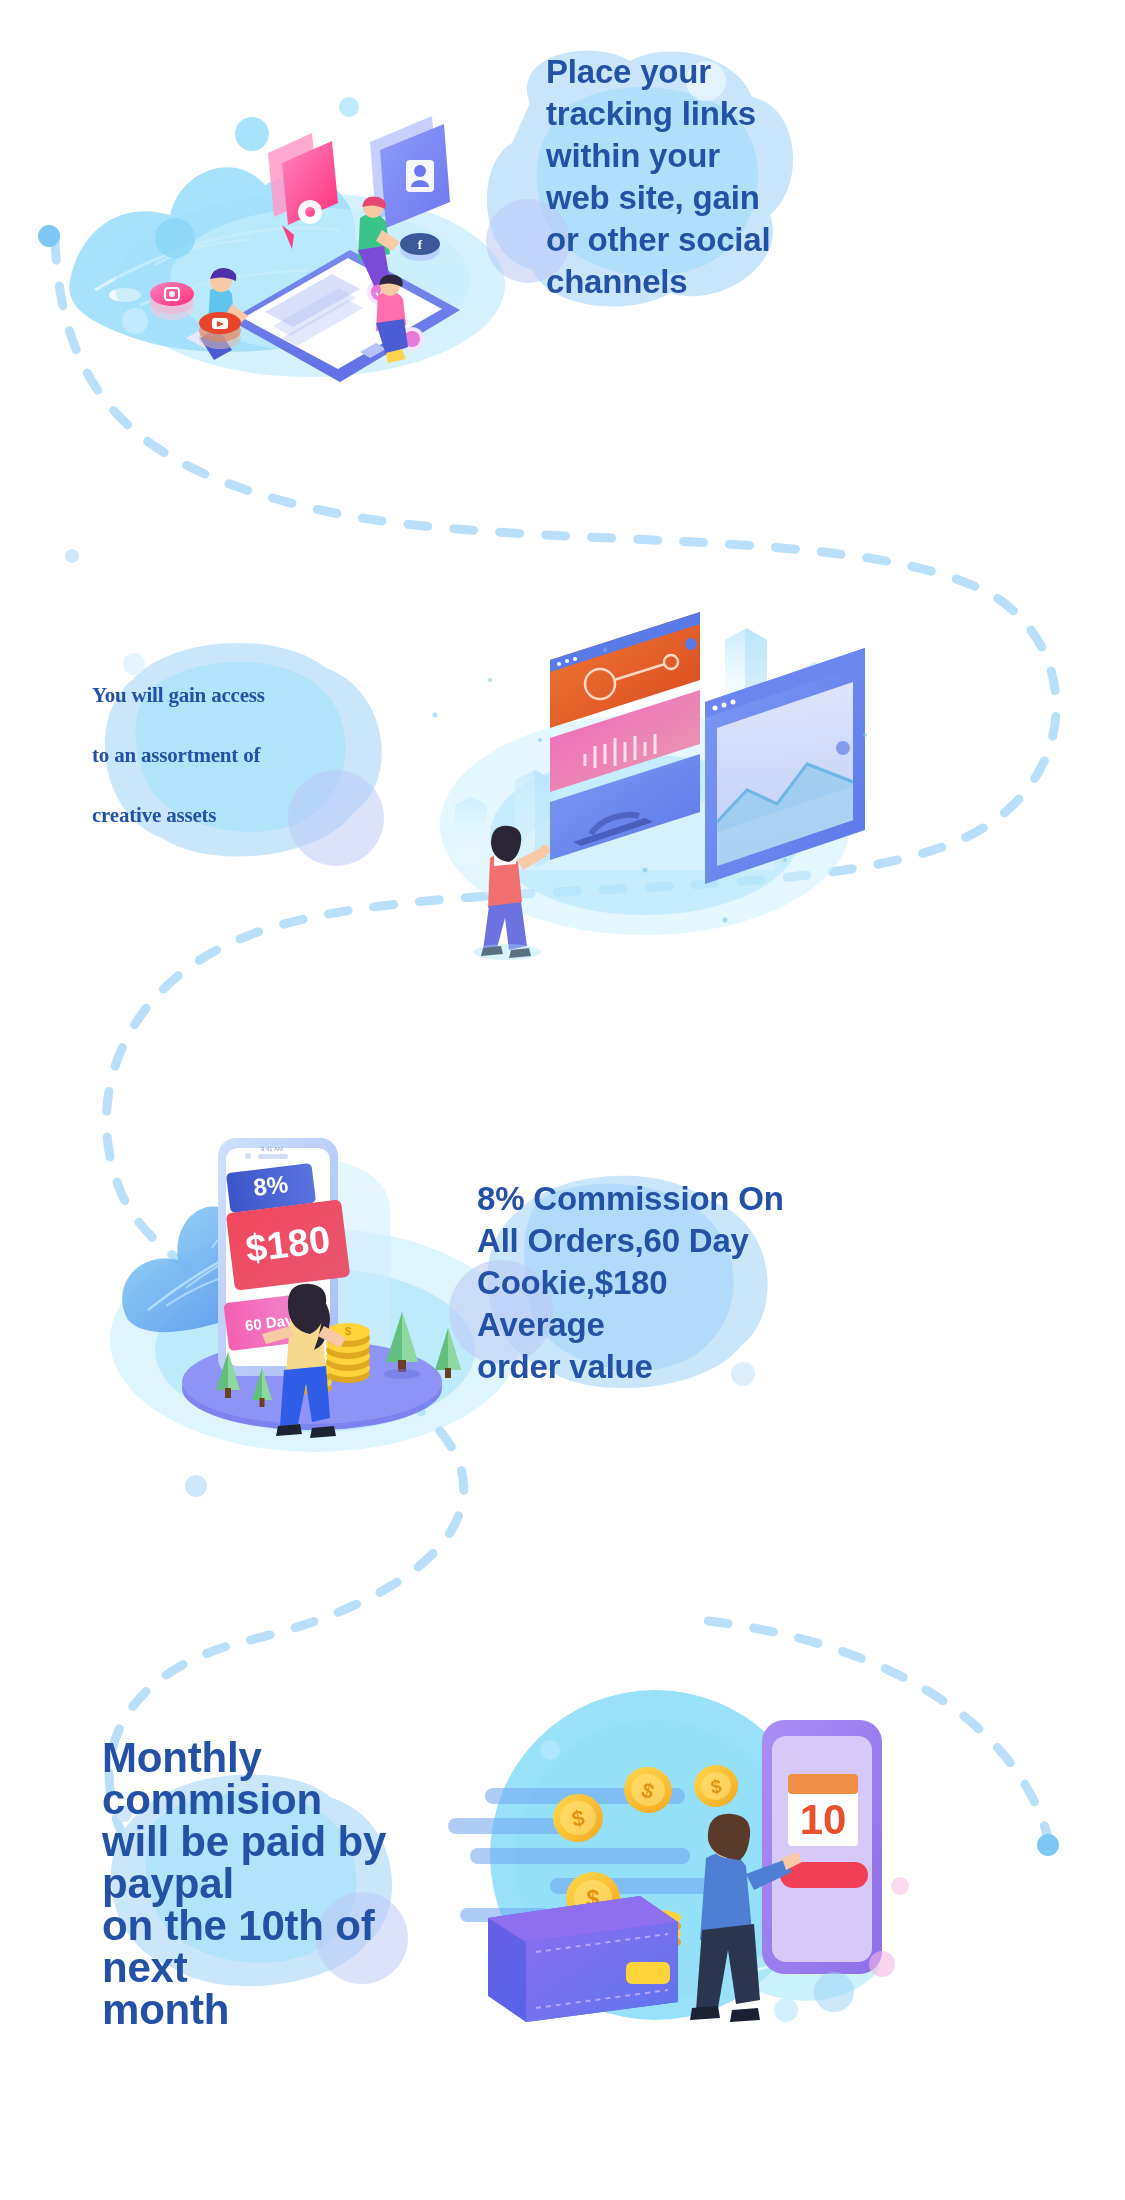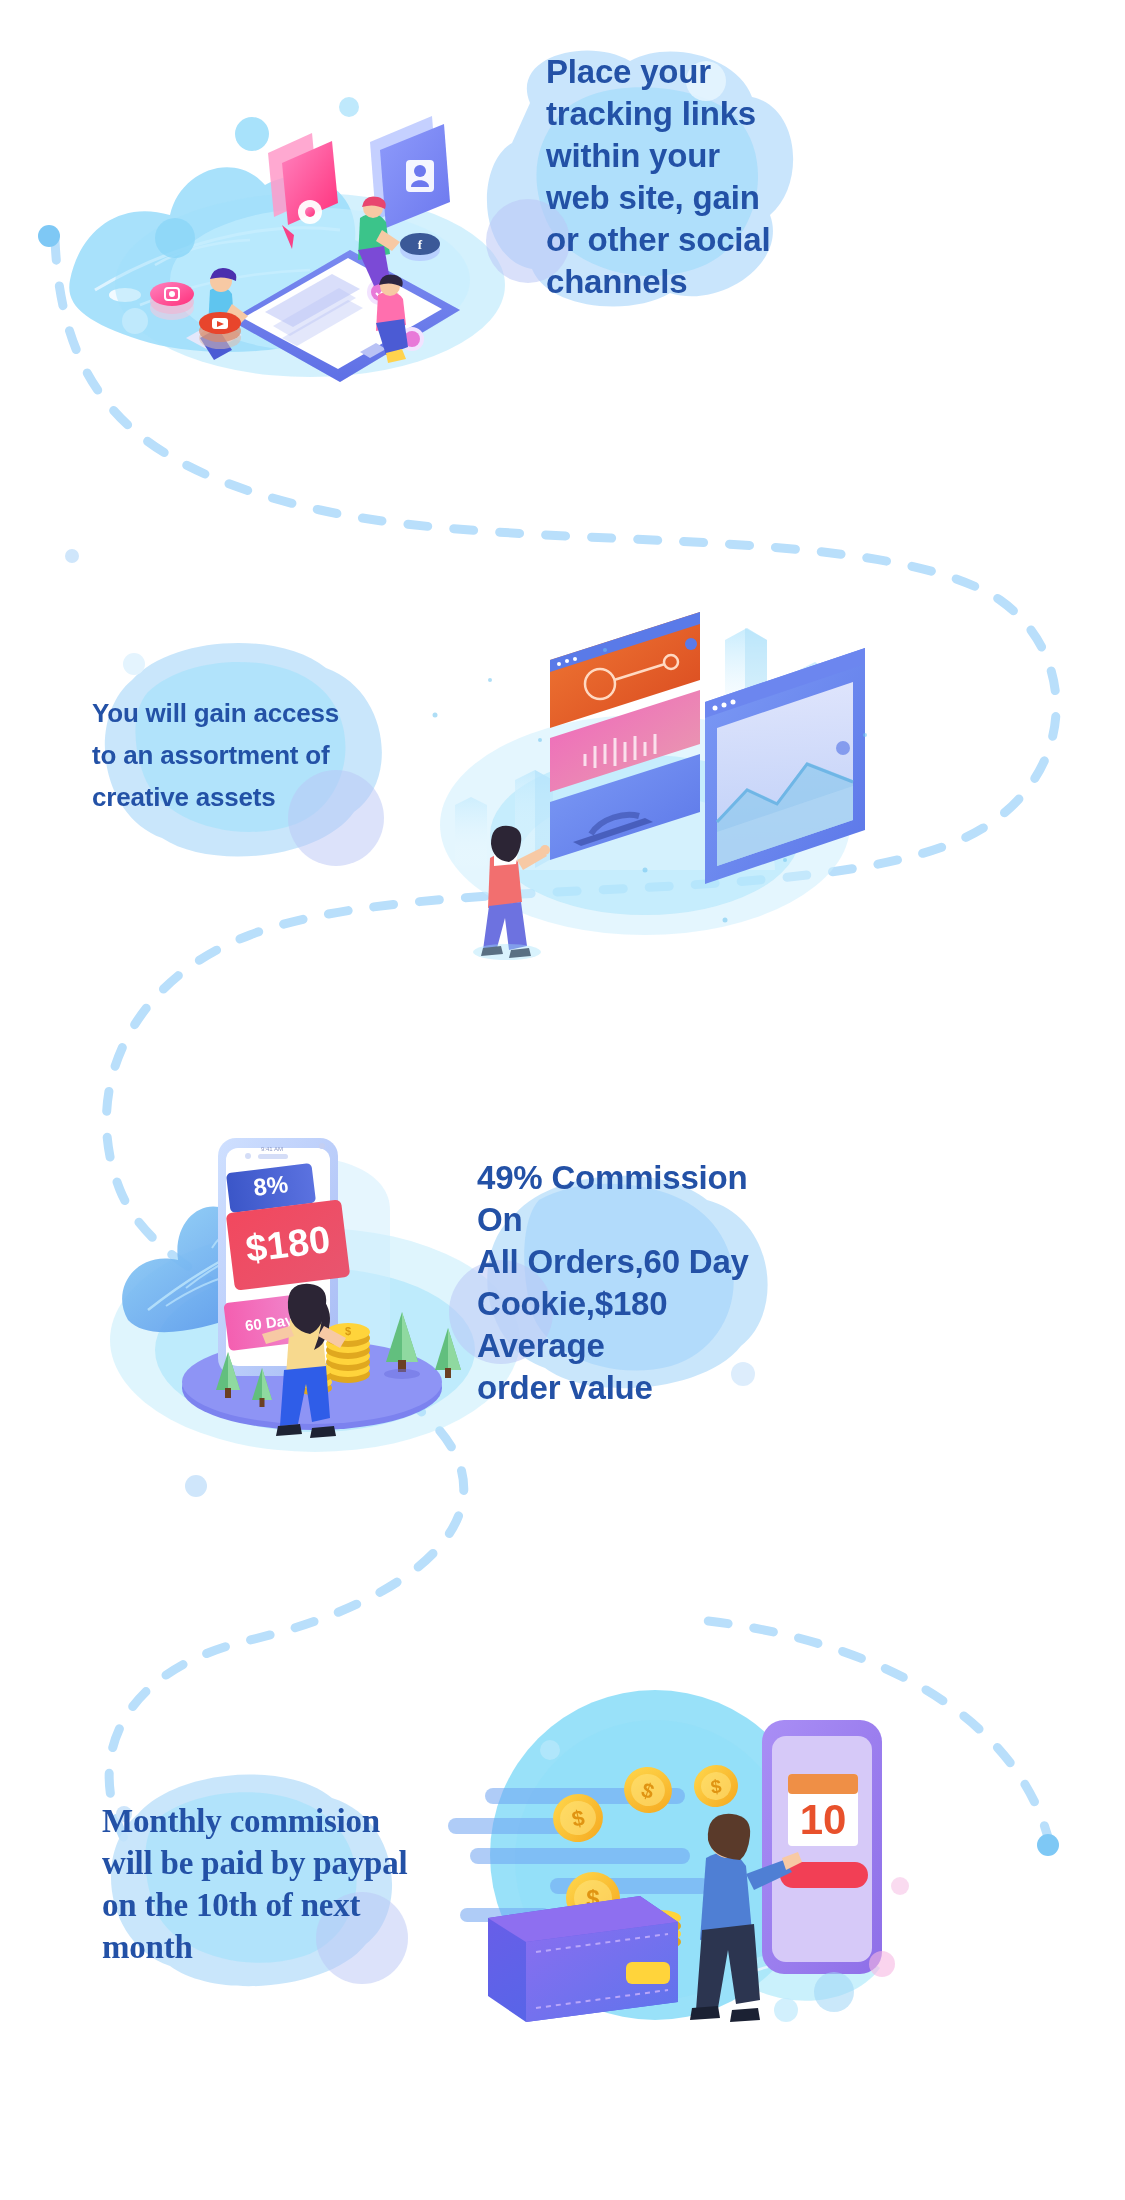--- a/index.html
+++ b/index.html
@@ -16,23 +16,23 @@
 
   
   .bubble{position:absolute;display:flex;align-items:center;}
   .bubble .txt{
     position:relative;z-index:5;
     color:#2351a6;
     font-weight:bold;
     letter-spacing:-0.2px;
   }
   .t1 .txt{font-size:33px;line-height:42px;}
-  .t2 .txt{font-size:26px;line-height:42px;}
+  .t2 .txt{font-size:21px;line-height:60px;font-family:Liberation Serif, serif;}
   .t3 .txt{font-size:33px;line-height:42px;}
-  .t4 .txt{font-size:33px;line-height:42px;font-family:Liberation Serif, serif;}
+  .t4 .txt{font-size:42px;line-height:42px;}
 
   .blobwrap{position:absolute;left:0;top:0;width:100%;height:100%;z-index:1;}
 
   svg{display:block;overflow:visible;}
   .nosel{user-select:none;}
 </style>
 </head>
 <body>
 
 <div class="stage">
@@ -451,21 +451,21 @@
 
   <div class="bubble t3" style="left:455px;top:1170px;width:330px;height:230px;">
     <svg class="blobwrap" viewBox="0 0 330 230" preserveAspectRatio="none">
       <path d="M60 44 C 98 0, 206 -8, 252 30 C 320 48, 330 142, 286 176
                C 250 222, 136 232, 90 198 C 26 176, 14 82, 60 44 Z" fill="#c3e3fb" opacity="0.9"></path>
       <path d="M84 30 C 132 2, 224 10, 258 54 C 298 102, 278 178, 216 196
                C 156 212, 88 184, 76 140 C 66 100, 66 50, 84 30 Z" fill="#a8d6fb" opacity="0.7"></path>
       <circle cx="46" cy="142" r="52" fill="#b9c6f5" opacity="0.55"></circle>
       <circle cx="288" cy="204" r="12" fill="#cfe6fb" opacity="0.7"></circle>
     </svg>
-    <div class="txt nosel" style="margin-left:22px;margin-top:-4px;white-space:pre-line;">49% Commission On
+    <div class="txt nosel" style="margin-left:22px;margin-top:-4px;white-space:pre-line;">8% Commission On
 All Orders,60 Day
 Cookie,$180 Average
 order value</div>
   </div>
 
   <svg class="panel" style="left:430px;top:1690px;" width="500" height="340" viewBox="0 0 500 340">
     <defs>
       <linearGradient id="g4w1" x1="0" y1="0" x2="1" y2="1">
         <stop offset="0" stop-color="#6b5de8"></stop>
           <stop offset="1" stop-color="#4b6ae8"></stop>

